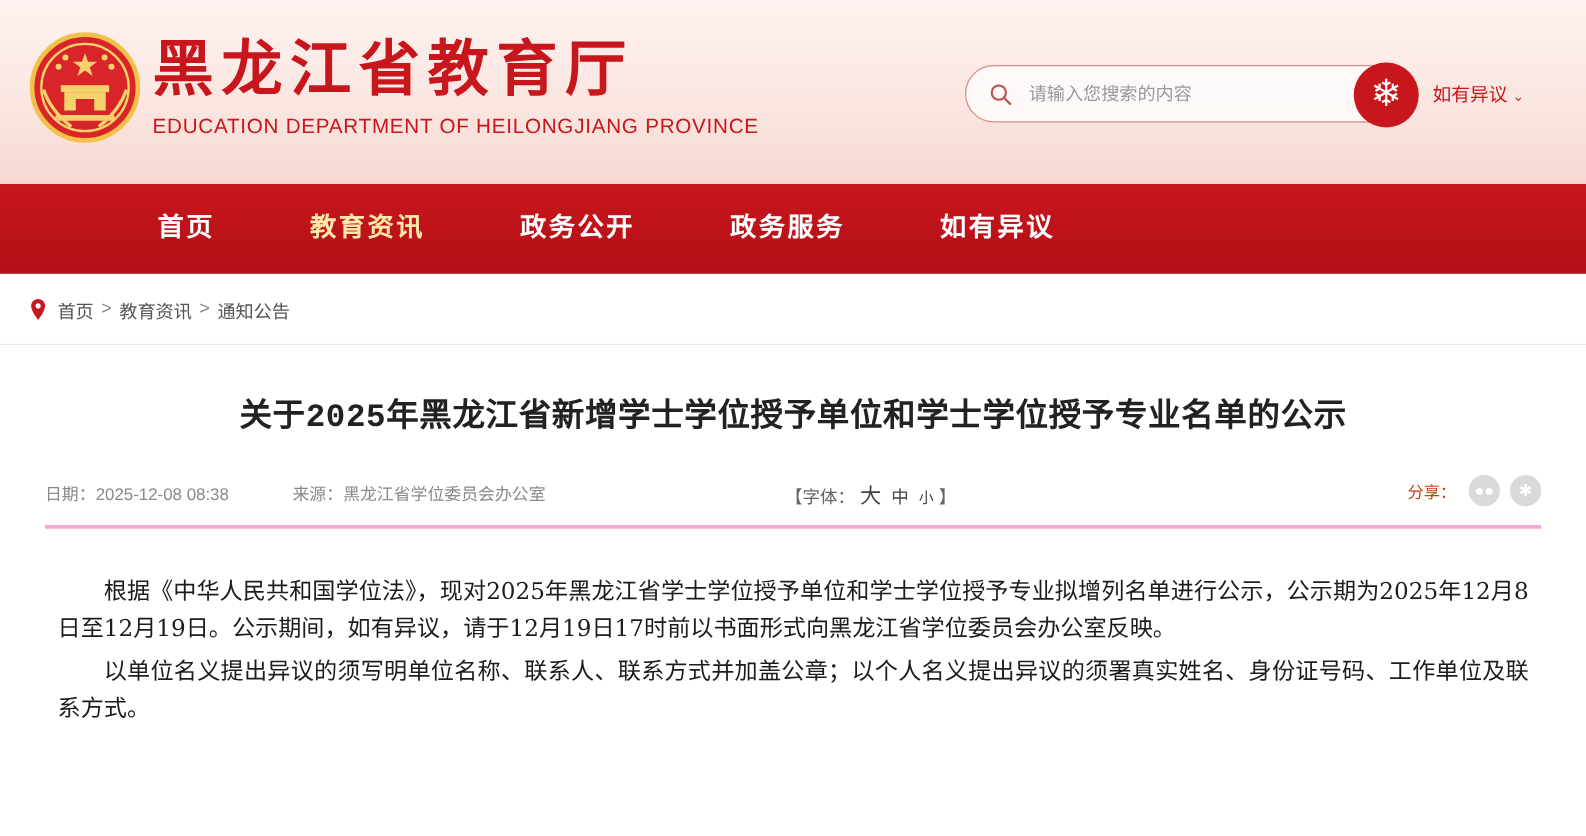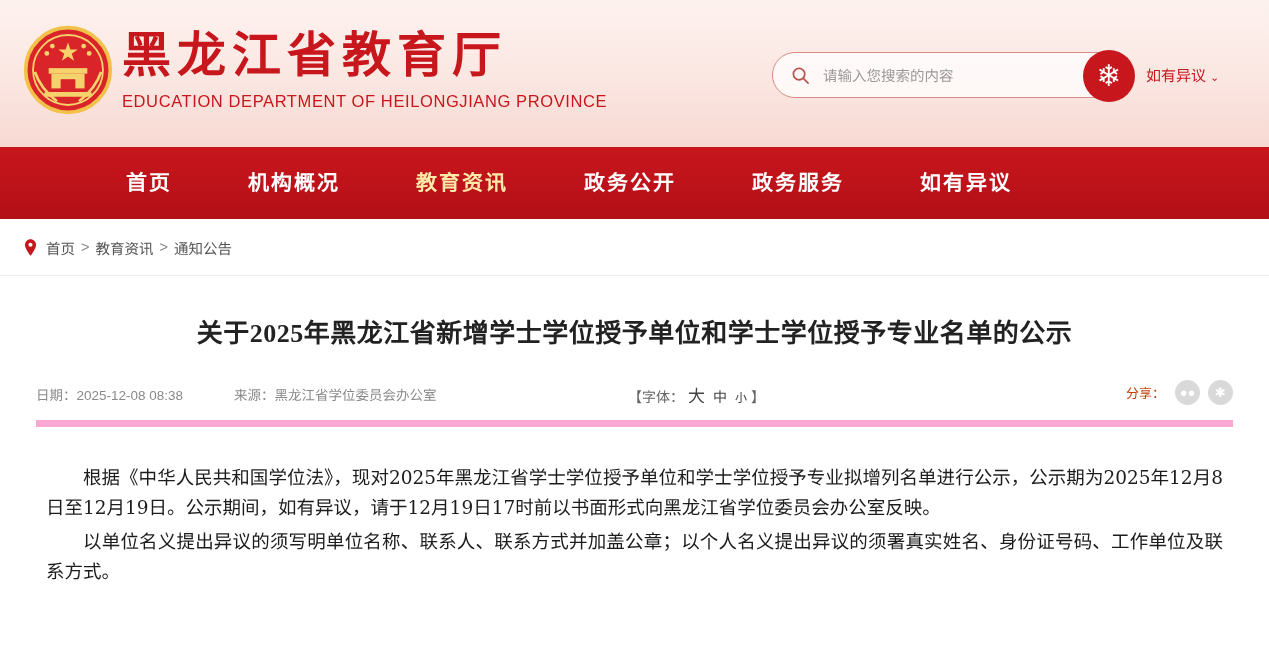--- a/index.html
+++ b/index.html
@@ -162,33 +162,33 @@
   }
   .bc-link { color: #555; cursor: pointer; }
   .bc-sep { margin: 0 6px; color: #888; }
 
   
   .article {
     padding: 0 36px;
   }
   .art-title {
     text-align: center;
-    font-family: Liberation Serif, serif;
+    font-family: Liberation Mono, monospace;
     font-size: 26px;
     font-weight: bold;
     color: #222;
     line-height: 40px;
     margin-top: 38px;
     letter-spacing: 0.5px;
   }
   .meta-row {
     position: relative;
     margin-top: 30px;
     height: 36px;
-    border-bottom: 7px solid #f9a8d4;
+    border-bottom: 3px solid #f9a8d4;
     font-size: 13.5px;
     color: #8a8a8a;
   }
   .meta-date { position: absolute; left: 0; top: 0; }
   .meta-source { position: absolute; left: 198px; top: 0; }
   .meta-fontsize {
     position: absolute;
     left: 592px;
     top: -2px;
     color: #666;
@@ -285,21 +285,20 @@
 
     <div class="adv-search">
       <span>如有异议</span><span class="caret">⌄</span>
     </div>
 
   </div>
 </div>
 
 <div class="nav">
   <div class="nav-item">首页</div>
-  <div class="nav-item">机构概况</div>
   <div class="nav-item active">教育资讯</div>
   <div class="nav-item">政务公开</div>
   <div class="nav-item">政务服务</div>
   <div class="nav-item">如有异议</div>
 </div>
 
 <div class="breadcrumb">
   <span class="pin-icon">
     <svg viewBox="0 0 14 18" width="13" height="17" aria-hidden="true">
       <path d="M7 0C3.7 0 1 2.7 1 6c0 4.4 6 12 6 12s6-7.6 6-12c0-3.3-2.7-6-6-6z" fill="#c8161d"></path>

